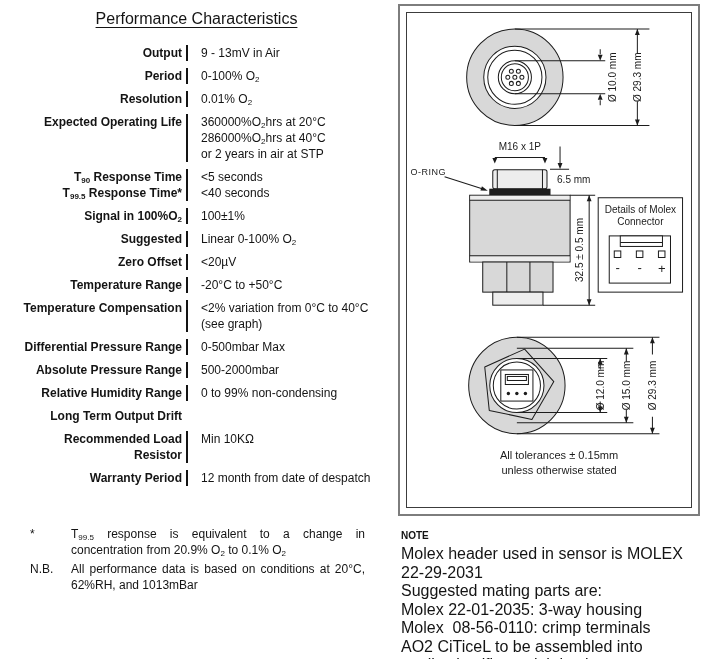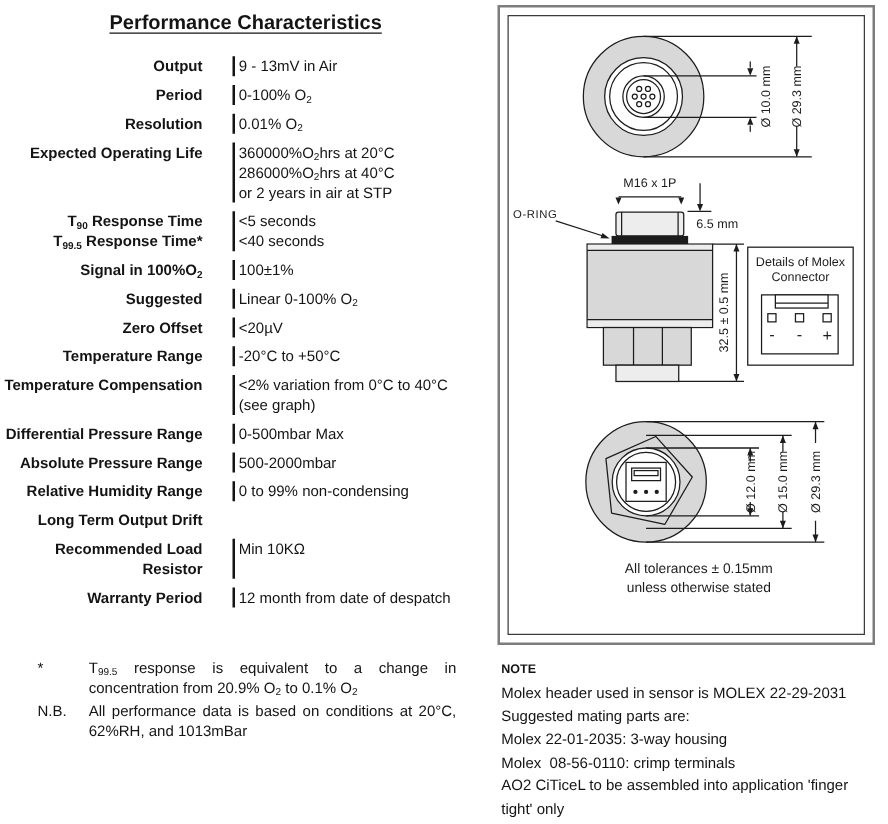--- a/index.html
+++ b/index.html
@@ -11,48 +11,48 @@
     font-family: "Liberation Sans", "DejaVu Sans", sans-serif;
     position: relative;
     overflow: hidden;
   }
   sub { font-size: 8px; line-height: 0; vertical-align: -2px; }
 
   
   .left-col { position: absolute; left: 0; top: 0; width: 393px; }
   .page-title {
     margin: 10px 10px 0 10px;
-    font-size: 16px; font-weight: bold;
+    font-size: 16px; font-weight: normal;
     text-align: center;
     text-decoration: underline;
     text-underline-offset: 3px;
   }
   .spec-table { margin-top: 17px; }
   .spec-row { display: grid; grid-template-columns: 186px 1fr; margin-bottom: 7px; }
   .spec-label {
     text-align: right; font-weight: bold;
-    padding-right: 24px;
+    padding-right: 4px;
     font-size: 12px; line-height: 16px;
     white-space: pre-line;
   }
   .spec-value {
     border-left: 2px solid #141414;
-    padding-left: 3px;
+    padding-left: 13px;
     font-size: 12px; line-height: 16px;
     white-space: pre-line;
   }
   .footnotes { margin: 40px 10px 0 30px; width: 335px; }
   .footnote { display: grid; grid-template-columns: 41px 1fr; margin-bottom: 3px; }
   .fn-marker { font-size: 12px; line-height: 16px; }
   .fn-text { font-size: 12px; line-height: 16px; text-align: justify; }
 
   
   .note { position: absolute; left: 401px; top: 526px; width: 302px; }
   .note-heading { font-weight: bold; font-size: 10px; line-height: 19px; }
-  .note-line { font-size: 12px; line-height: 18.5px; white-space: pre-wrap; }
+  .note-line { font-size: 16px; line-height: 18.5px; white-space: pre-wrap; }
 
   
   .panel {
     position: absolute; left: 398px; top: 4px;
     width: 302px; height: 512px;
     border: 2px solid #7d7d7d;
     padding: 6px;
     background: #fff;
   }
   .panel-inner { width: 100%; height: 100%; border: 1px solid #3c3c3c; }

